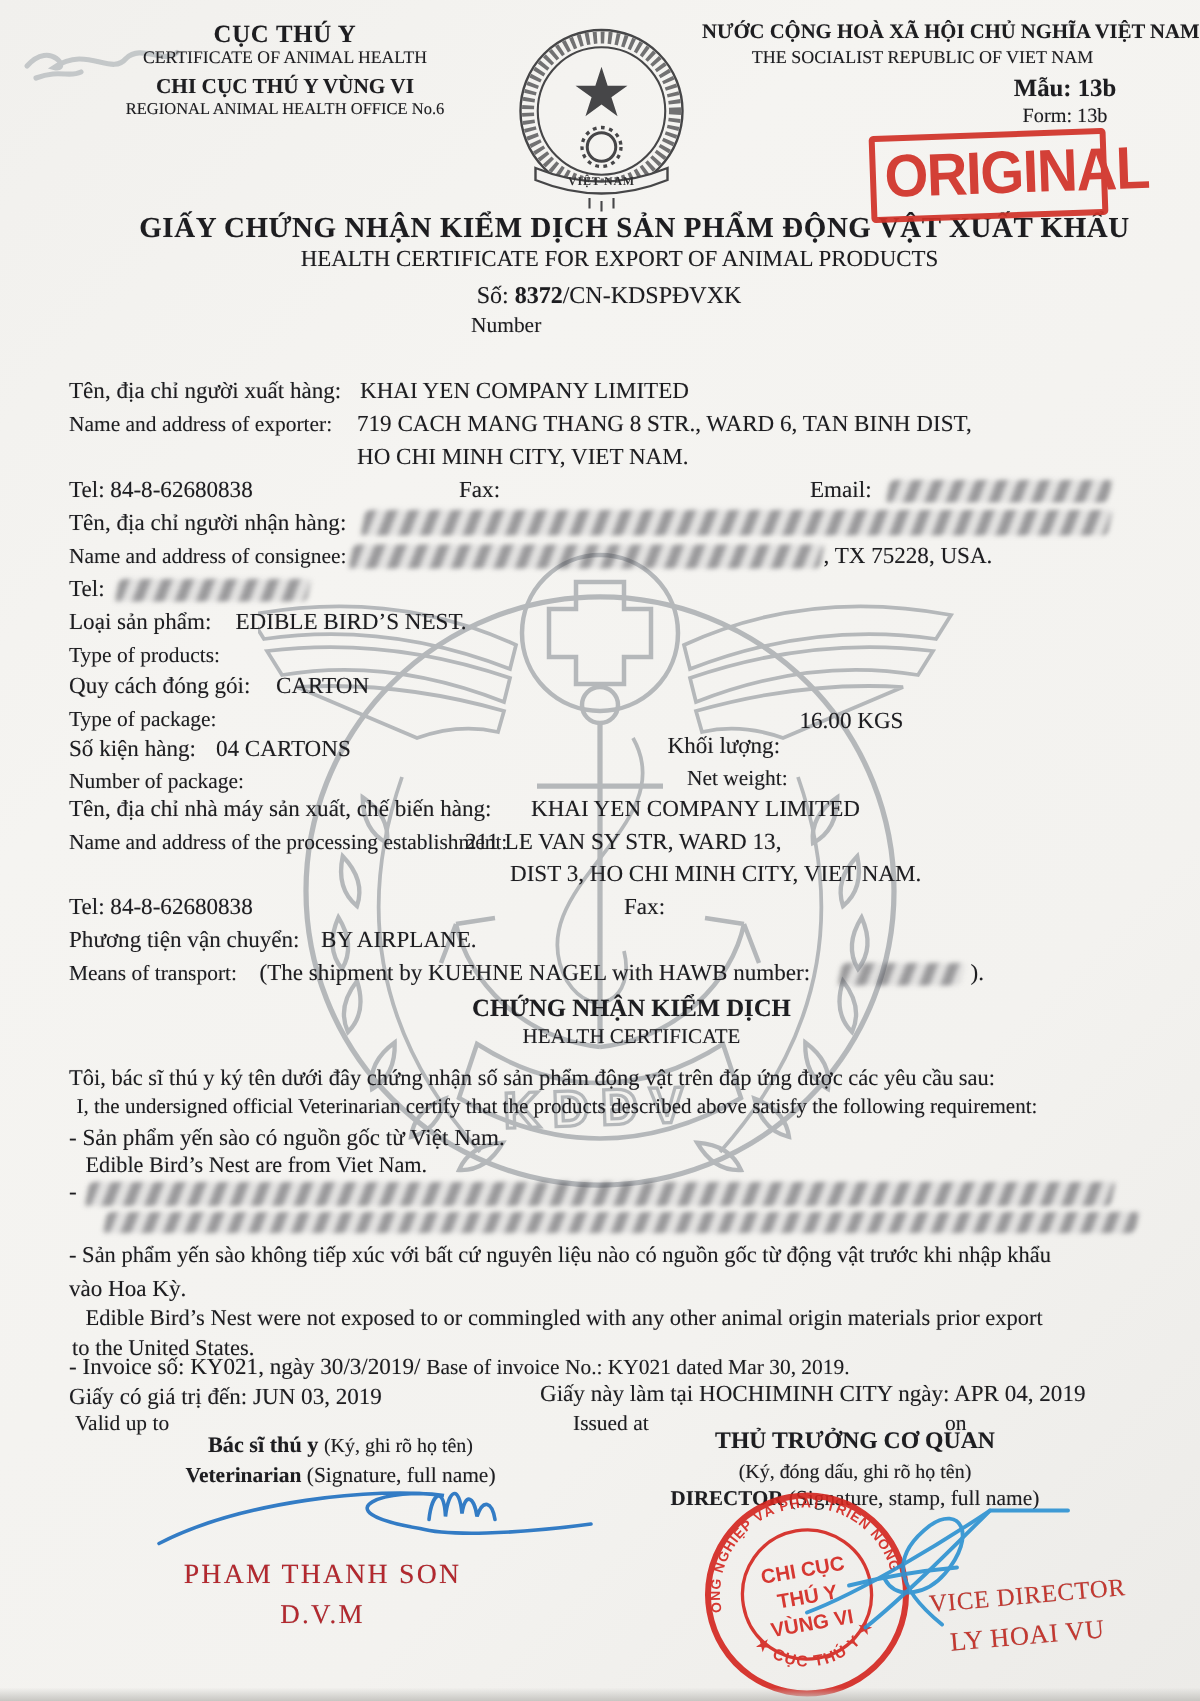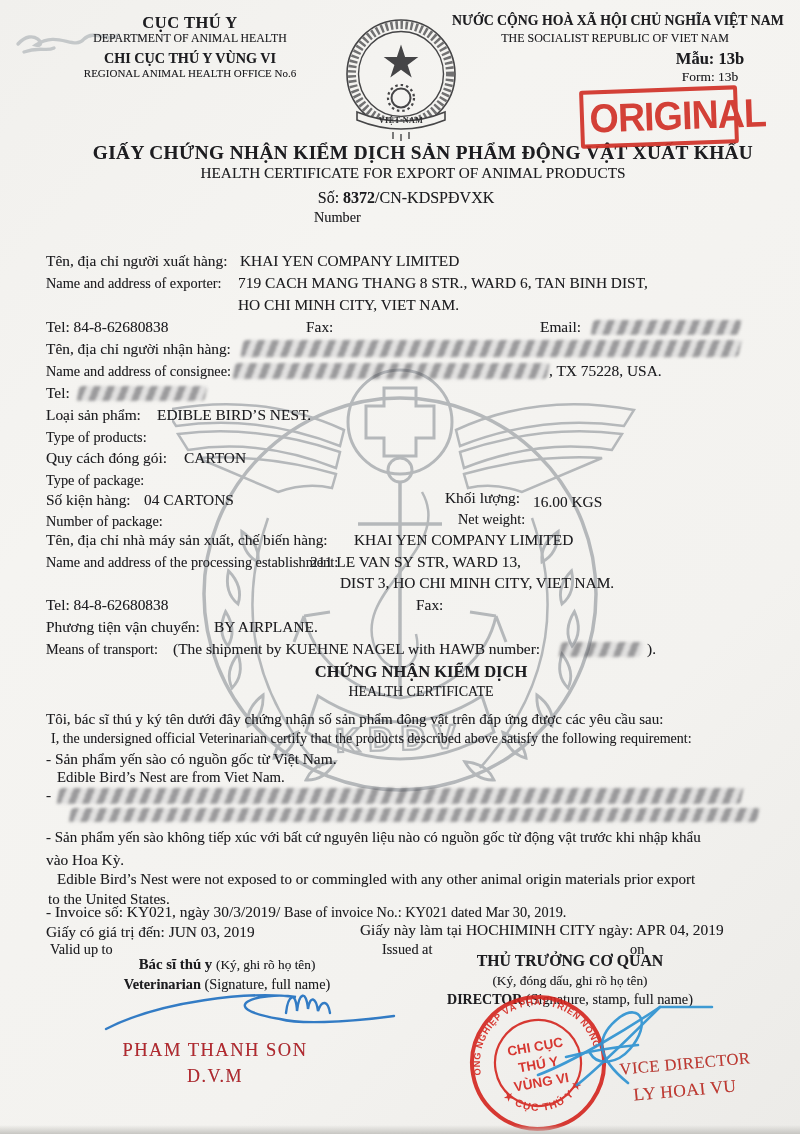--- a/index.html
+++ b/index.html
@@ -31,39 +31,39 @@
 <div class="page">
 
   <svg style="left:14px;top:20px" width="115" height="42" viewBox="0 0 115 42">
     <g fill="none" stroke="#a7adb2" stroke-width="3.4" opacity=".6" stroke-linecap="round">
       <path d="M4,24 C20,6 34,28 22,25 C44,10 60,31 70,19 C80,9 96,23 104,15"></path>
       <path d="M10,32 C26,26 32,32 40,28"></path>
     </g>
   </svg>
 
   <div class="t b ctr" style="left:30px;top:13px;width:320px;font-size:16.5px;letter-spacing:.5px">CỤC THÚ Y</div>
-  <div class="t ctr" style="left:30px;top:31px;width:320px;font-size:11.8px">DEPARTMENT OF ANIMAL HEALTH</div>
+  <div class="t ctr" style="left:30px;top:31px;width:320px;font-size:11.8px">CERTIFICATE OF ANIMAL HEALTH</div>
   <div class="t b ctr" style="left:30px;top:50px;width:320px;font-size:14.2px">CHI CỤC THÚ Y VÙNG VI</div>
   <div class="t ctr" style="left:30px;top:67px;width:320px;font-size:11px">REGIONAL ANIMAL HEALTH OFFICE No.6</div>
 
   <svg style="left:331px;top:16px;z-index:2" width="140" height="128" viewBox="0 0 140 128">
     <g stroke="#2e2e30" fill="none" opacity=".88">
       <circle cx="70" cy="58" r="54" stroke-width="1.6"></circle>
       <circle cx="70" cy="58" r="49" stroke-width="8" stroke-dasharray="2.5 2.5" opacity=".75"></circle>
       <circle cx="70" cy="58" r="42.5" stroke-width="1.4"></circle>
       <path d="M70,28.5 L74.1,41.1 L87.3,41.1 L76.6,48.9 L80.7,61.5 L70,53.7 L59.3,61.5 L63.4,48.9 L52.7,41.1 L65.9,41.1 Z" fill="#2e2e30" stroke="none"></path>
       <circle cx="70" cy="82" r="9.5" stroke-width="2"></circle>
       <circle cx="70" cy="82" r="13" stroke-width="2.2" stroke-dasharray="2.5 3"></circle>
       <path d="M26,96 Q70,114 114,96 L114,104 Q70,122 26,104 Z" stroke-width="1.6" fill="#f3f2ef"></path>
       <path d="M62,116 v7 M70,118 v7 M78,116 v7" stroke-width="1.4"></path>
     </g>
     <text x="70" y="107" text-anchor="middle" font-size="8" font-weight="bold" fill="#2e2e30" letter-spacing=".5" font-family="Liberation Serif,serif">VIỆT NAM</text>
   </svg>
 
-  <div class="t b ctr" style="left:452px;top:13px;width:326px;font-size:13.8px">NƯỚC CỘNG HOÀ XÃ HỘI CHỦ NGHĨA VIỆT NAM</div>
+  <div class="t b ctr" style="left:468px;top:13px;width:326px;font-size:13.8px">NƯỚC CỘNG HOÀ XÃ HỘI CHỦ NGHĨA VIỆT NAM</div>
   <div class="t ctr" style="left:452px;top:31px;width:326px;font-size:12px">THE SOCIALIST REPUBLIC OF VIET NAM</div>
   <div class="t b ctr" style="left:650px;top:49px;width:120px;font-size:16.5px">Mẫu: 13b</div>
   <div class="t en ctr" style="left:650px;top:69px;width:120px;font-size:13.5px">Form: 13b</div>
 
   <div class="origbox"><span>ORIGINAL</span></div>
 
   <div class="t b ctr" style="left:0;right:0;margin-left:46px;top:142px;font-size:19.3px;letter-spacing:.4px">GIẤY CHỨNG NHẬN KIỂM DỊCH SẢN PHẨM ĐỘNG VẬT XUẤT KHẨU</div>
   <div class="t ctr" style="left:0;right:0;margin-left:26px;top:164px;font-size:15.3px">HEALTH CERTIFICATE FOR EXPORT OF ANIMAL PRODUCTS</div>
   <div class="t ctr" style="left:0;right:0;margin-left:12px;top:189px;font-size:16px">
     <span>Số:</span>
@@ -140,21 +140,21 @@
 
   <div class="t vi" style="left:46px;top:406px">Loại sản phẩm:</div>
   <div class="t vi" style="left:157px;top:406px">EDIBLE BIRD’S NEST.</div>
   <div class="t en" style="left:46px;top:429px">Type of products:</div>
   <div class="t vi" style="left:46px;top:449px">Quy cách đóng gói:</div>
   <div class="t vi" style="left:184px;top:449px">CARTON</div>
   <div class="t en" style="left:46px;top:472px">Type of package:</div>
   <div class="t vi" style="left:46px;top:491px">Số kiện hàng:</div>
   <div class="t vi" style="left:144px;top:491px">04 CARTONS</div>
   <div class="t vi" style="left:445px;top:489px">Khối lượng:</div>
-  <div class="t vi" style="left:533px;top:493px">16.00 KGS</div>
+  <div class="t vi" style="left:533px;top:472px">16.00 KGS</div>
   <div class="t en" style="left:46px;top:513px">Number of package:</div>
   <div class="t en" style="left:458px;top:511px">Net weight:</div>
 
   <div class="t vi" style="left:46px;top:531px">Tên, địa chỉ nhà máy sản xuất, chế biến hàng:</div>
   <div class="t vi" style="left:354px;top:531px">KHAI YEN COMPANY LIMITED</div>
   <div class="t en" style="left:46px;top:554px">Name and address of the processing establishment:</div>
   <div class="t vi" style="left:310px;top:553px">211 LE VAN SY STR, WARD 13,</div>
   <div class="t vi" style="left:340px;top:574px">DIST 3, HO CHI MINH CITY, VIET NAM.</div>
   <div class="t vi" style="left:46px;top:596px">Tel: 84-8-62680838</div>
   <div class="t vi" style="left:416px;top:596px">Fax:</div>

